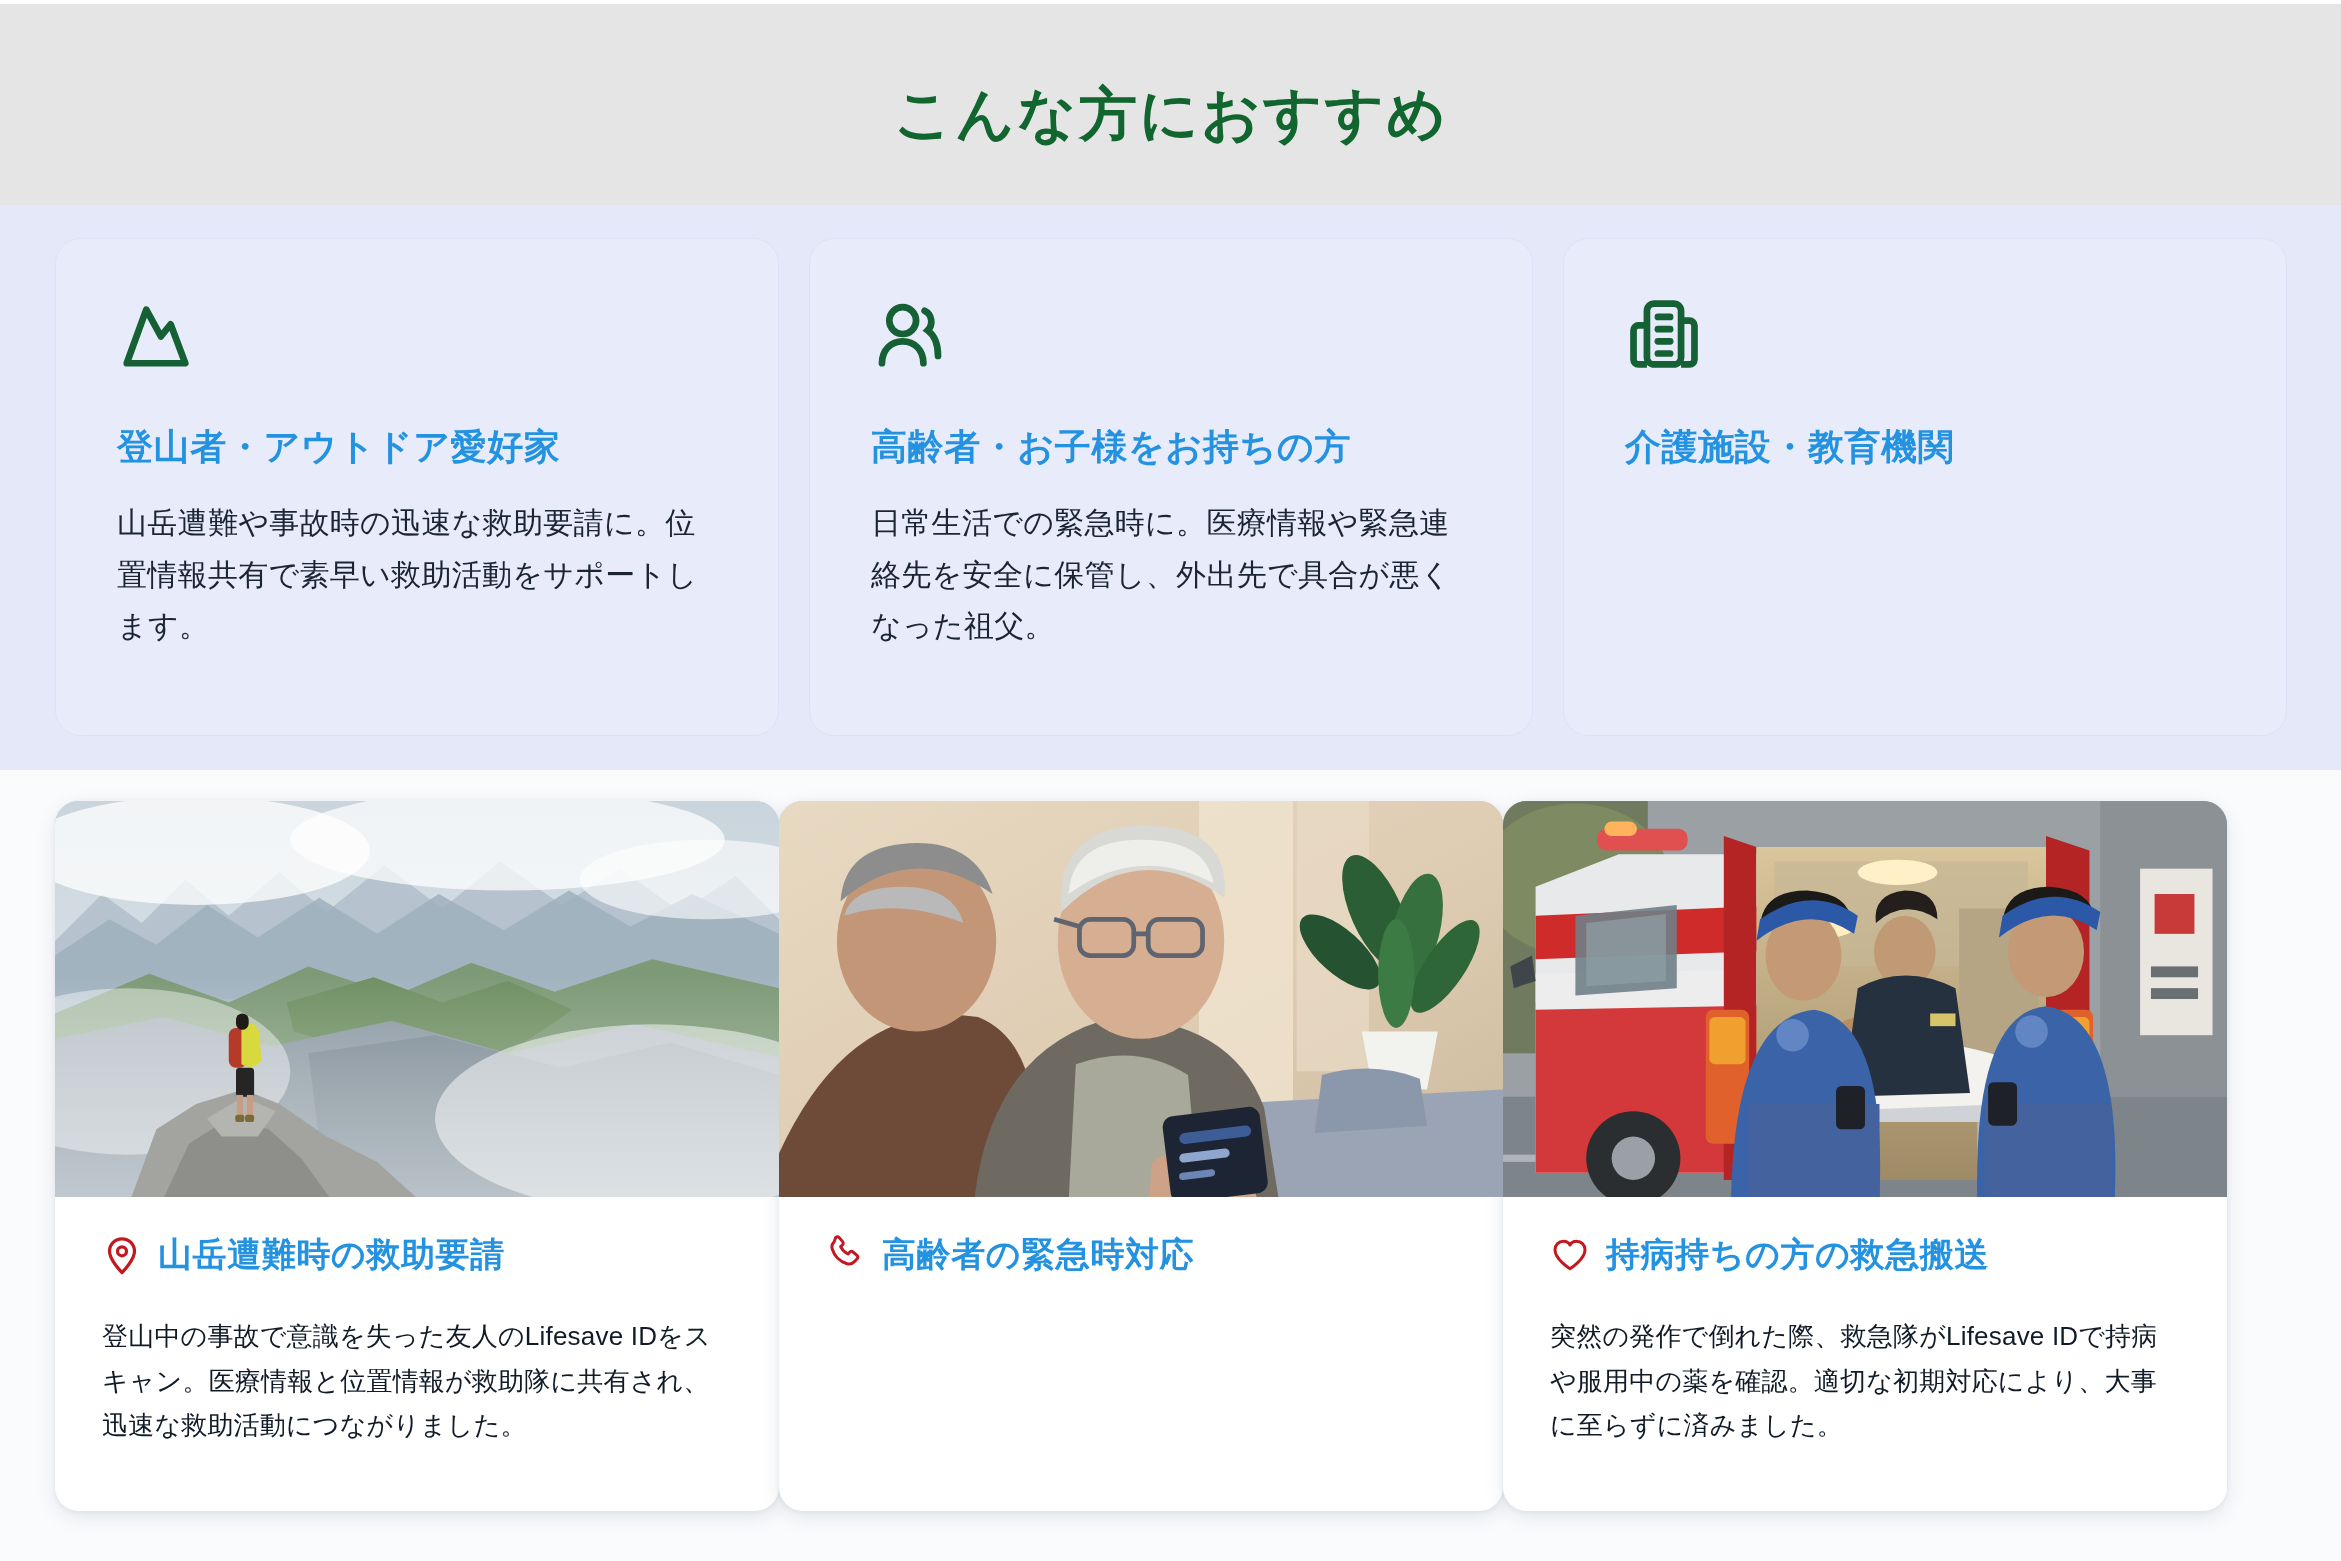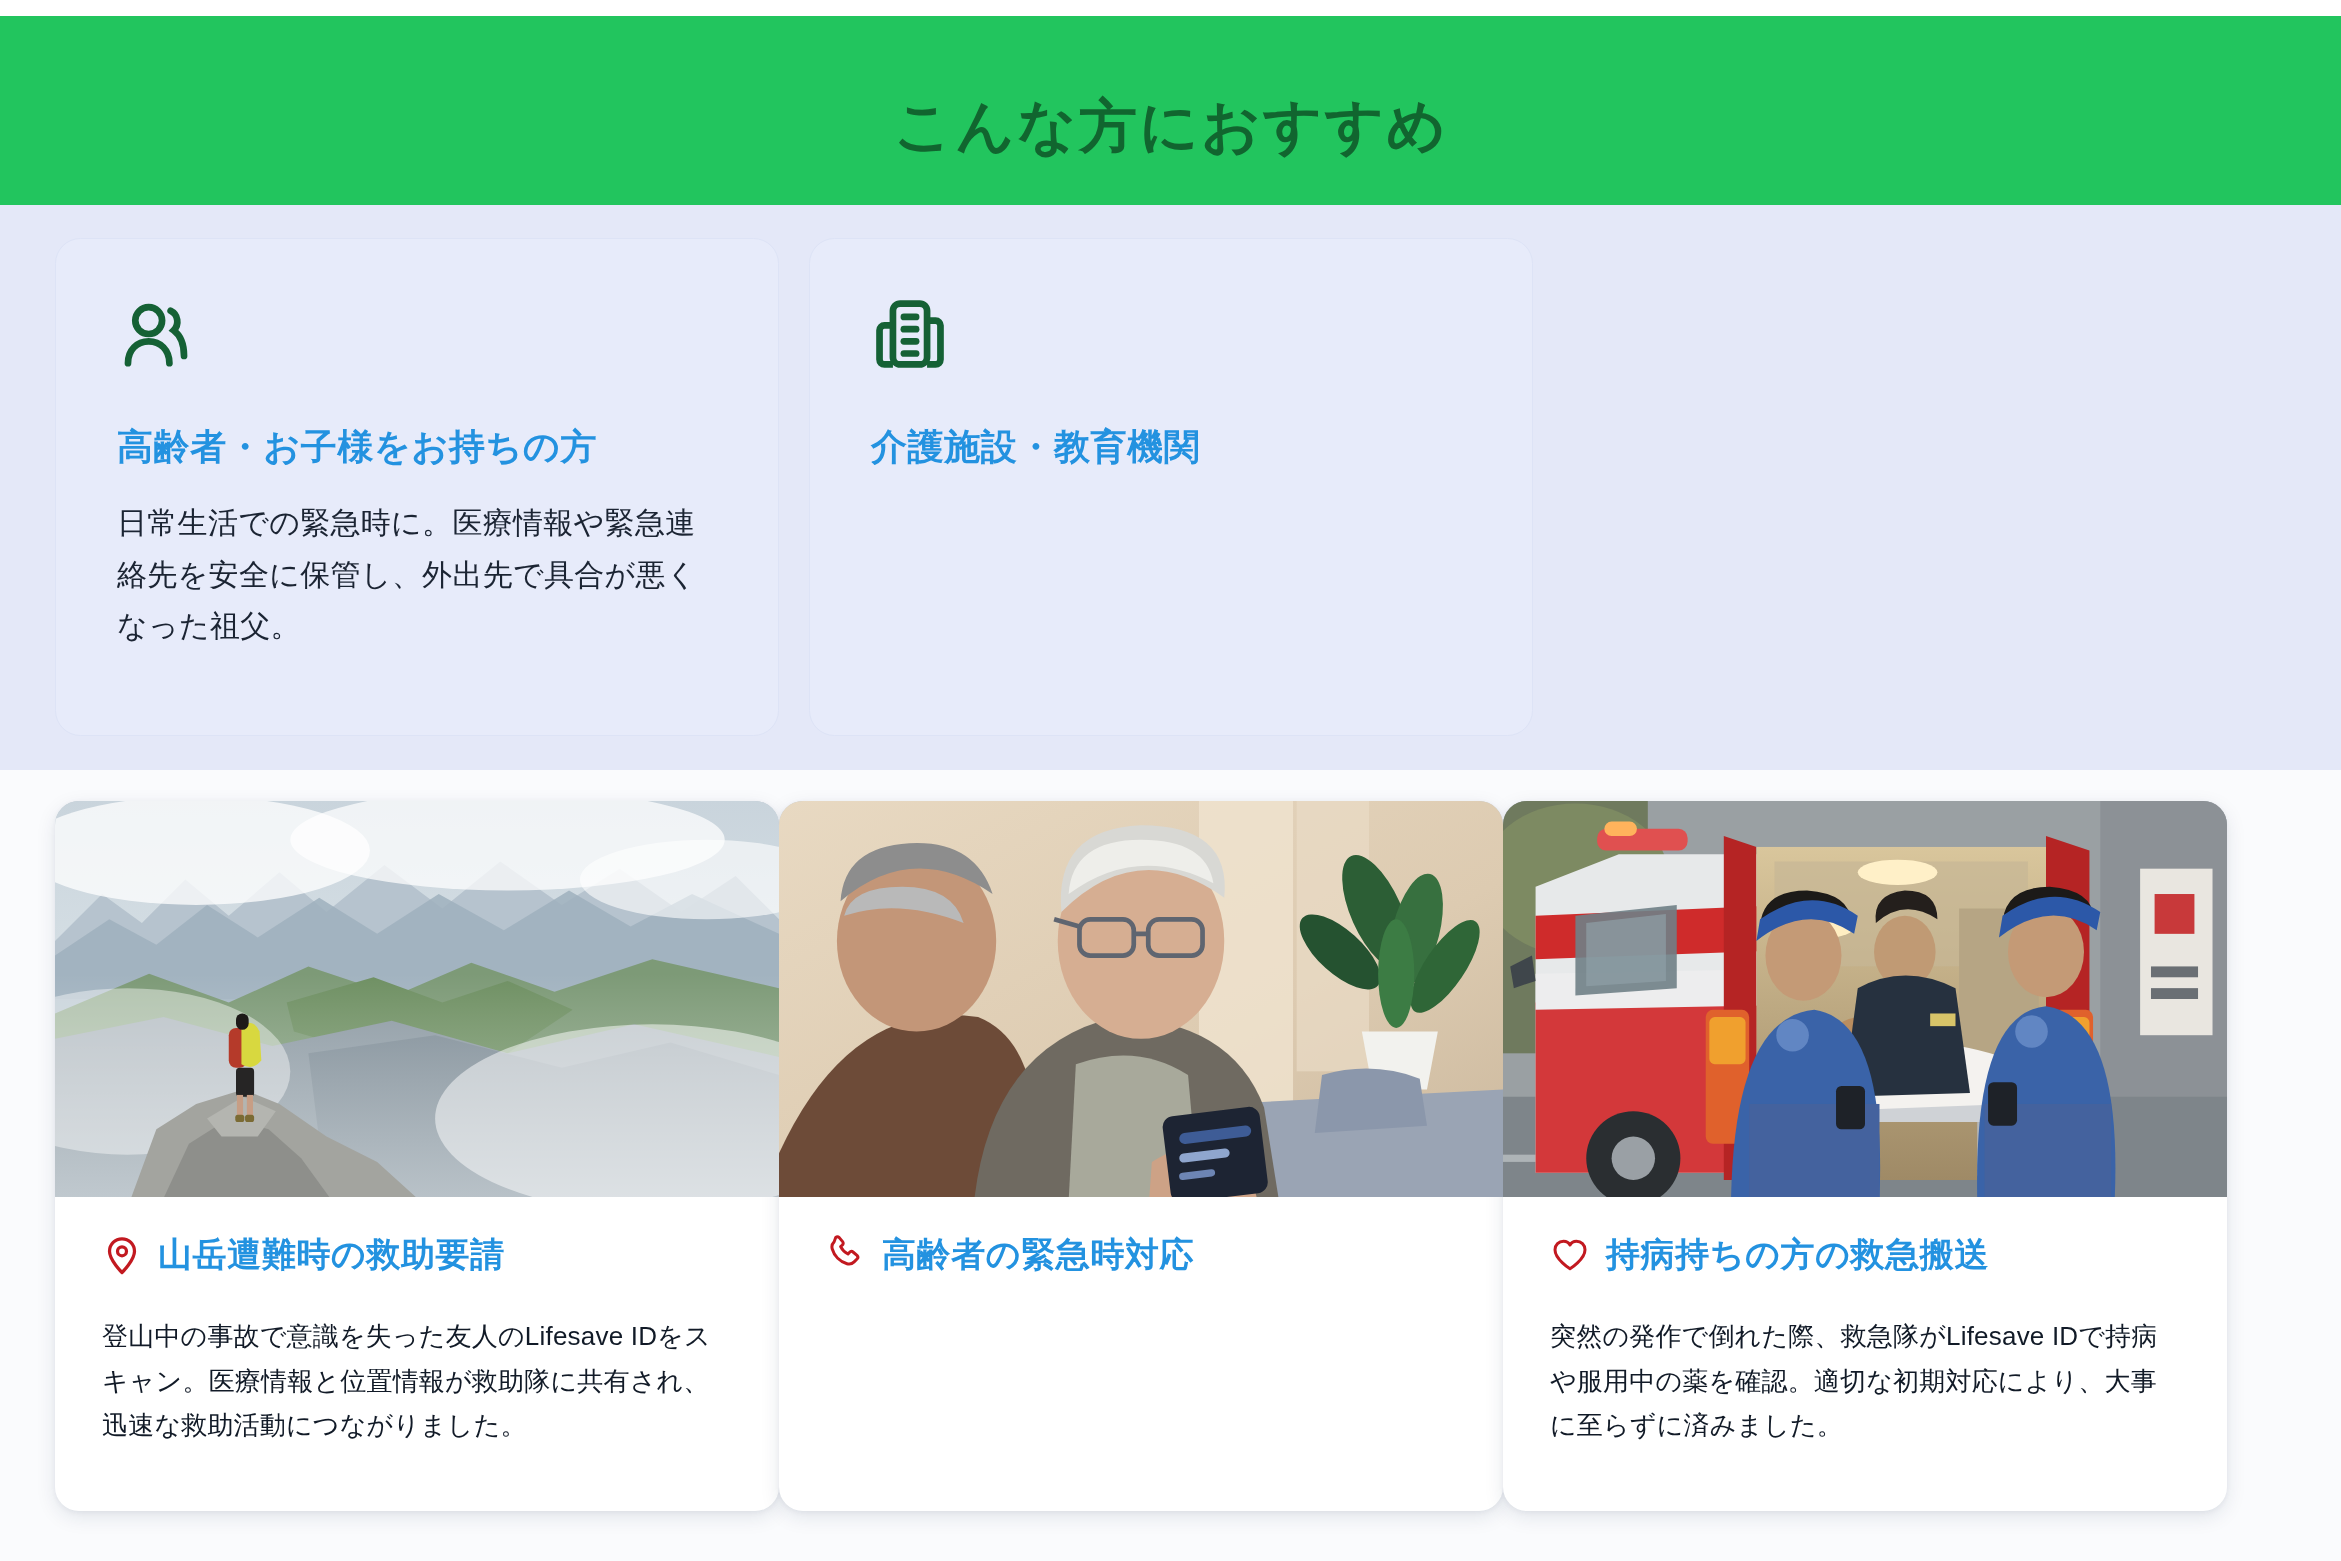--- a/index.html
+++ b/index.html
@@ -21,24 +21,24 @@
   .page {
     position: relative;
     width: 2342px;
     height: 1561px;
     background: #ffffff;
   }
 
   
   .header-band {
     position: absolute;
-    left: 0; top: 16px;
+    left: 0; top: 4px;
     width: 2342px;
     height: 205px;
-    background: #22c55e;
+    background: #e5e5e5;
     display: flex;
     align-items: center;
     justify-content: center;
   }
 
   .page-title {
     font-size: 58px;
     font-weight: 700;
     color: #11652f;
     letter-spacing: 2.4px;
@@ -176,20 +176,29 @@
 
 <div class="page">
 
   <div class="header-band">
     <h1 class="page-title">こんな方におすすめ</h1>
   </div>
 
   <div class="audience-band">
     <div class="audience-grid">
 
+      <div class="audience-card">
+        <div class="audience-icon">
+          <svg viewBox="0 0 64 64" fill="none" xmlns="http://www.w3.org/2000/svg">
+            <path d="M8 56 L24 12 L36 34 L44 24 L56 56 Z" stroke="#156135" stroke-width="5.5" stroke-linejoin="round" stroke-linecap="round" fill="none"></path>
+          </svg>
+        </div>
+        <div class="audience-heading">登山者・アウトドア愛好家</div>
+        <div class="audience-body">山岳遭難や事故時の迅速な救助要請に。位置情報共有で素早い救助活動をサポートします。</div>
+      </div>
 
       <div class="audience-card">
         <div class="audience-icon">
           <svg viewBox="0 0 64 64" fill="none" xmlns="http://www.w3.org/2000/svg">
             <circle cx="26" cy="21" r="11" stroke="#156135" stroke-width="5.5"></circle>
             <path d="M9 56 C9 45 16.5 38 26 38 C35.5 38 43 45 43 56" stroke="#156135" stroke-width="5.5" stroke-linecap="round"></path>
             <path d="M44 13 C50 16 51.5 24 46.5 29 C52 33 55 41 55 50" stroke="#156135" stroke-width="5.5" stroke-linecap="round" fill="none"></path>
           </svg>
         </div>
         <div class="audience-heading">高齢者・お子様をお持ちの方</div>

